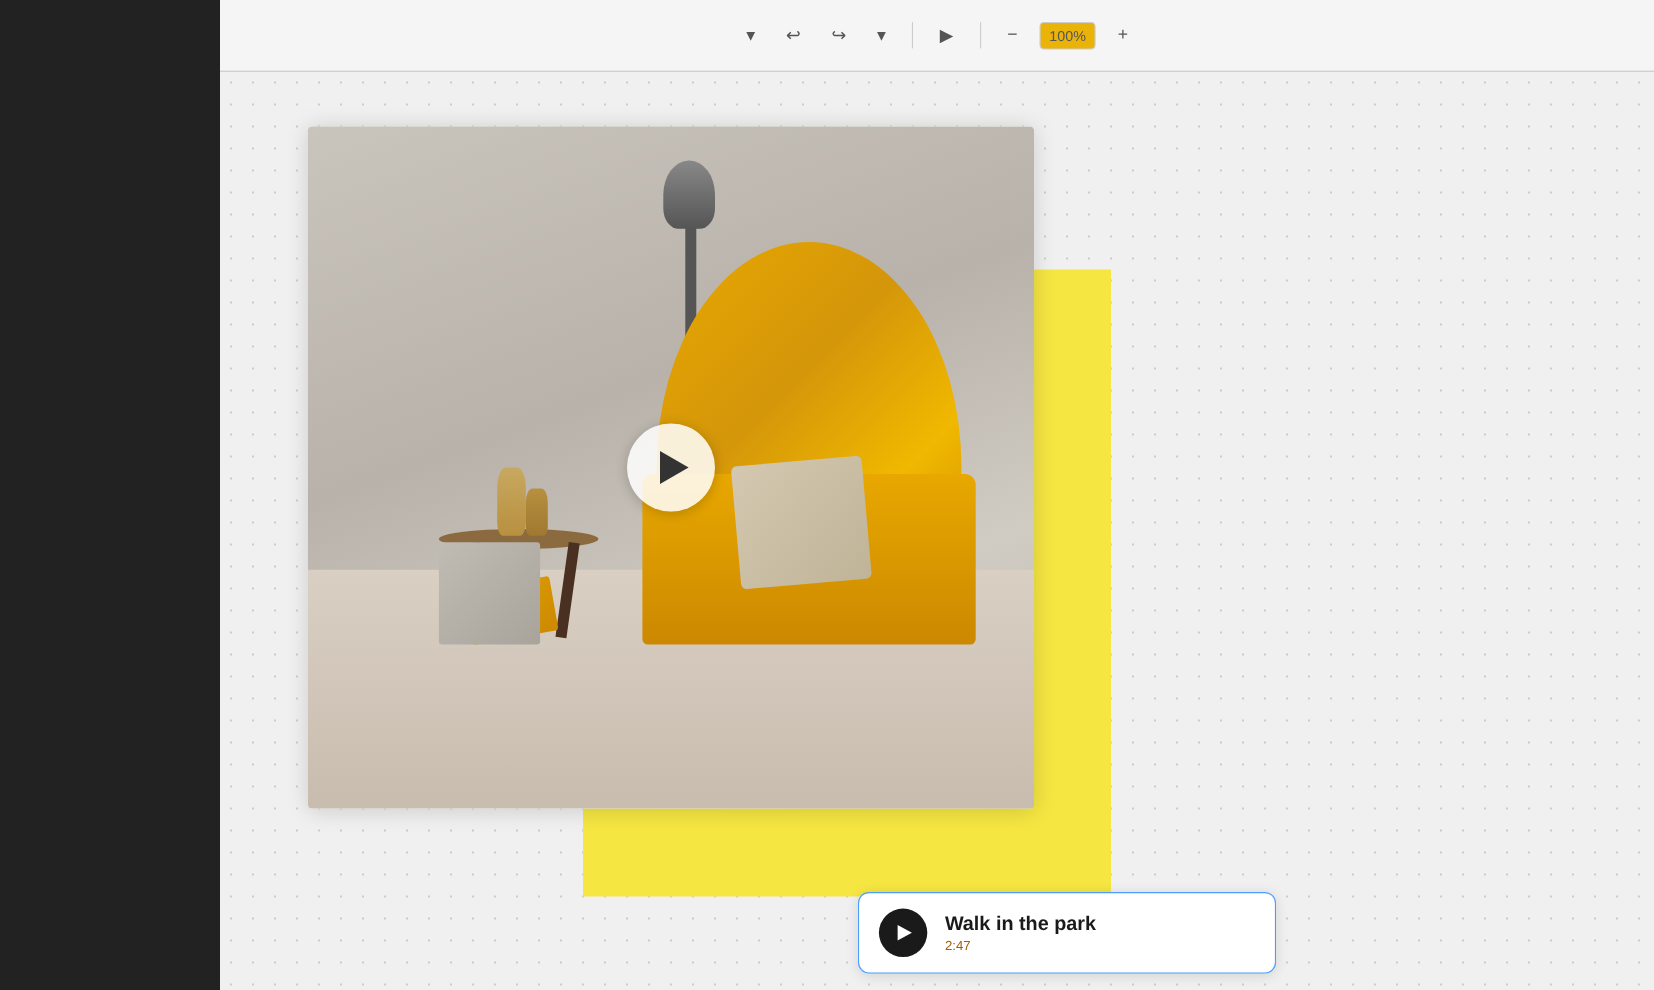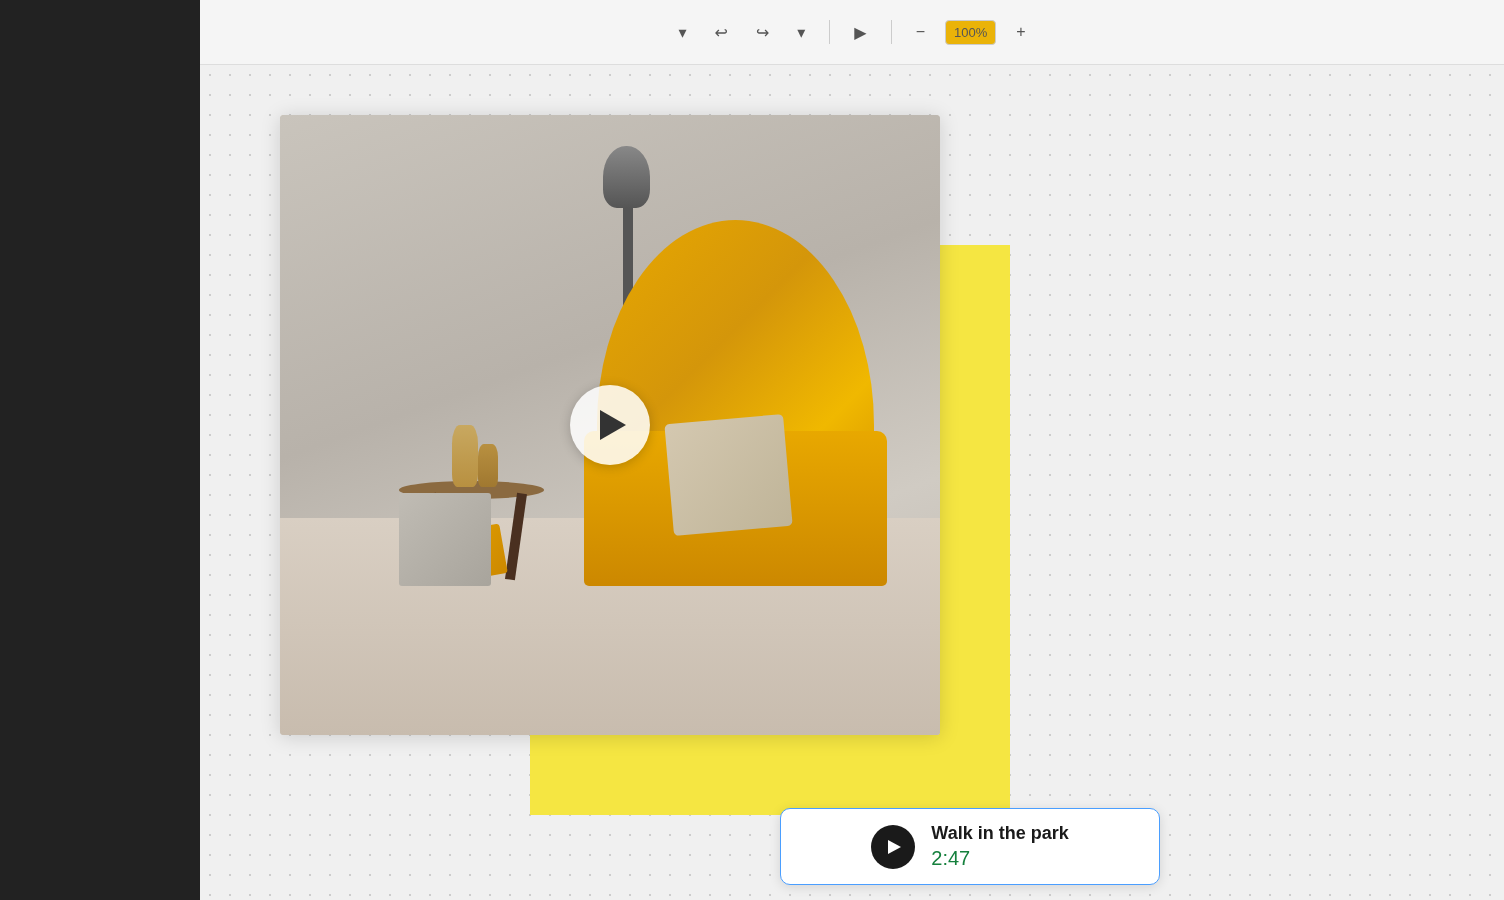--- a/index.html
+++ b/index.html
@@ -319,21 +319,20 @@
       z-index: 5;
       background: white;
       border: 1.5px solid #4a9eff;
       border-radius: 10px;
       display: flex;
       align-items: center;
       padding: 14px 18px;
       gap: 16px;
       box-shadow: 0 2px 12px rgba(0,0,0,0.12);
       min-width: 380px;
-      justify-content: center;
     }
 
     .track-card-1 {
       bottom: -50px;
       right: -180px;
     }
 
     .track-play-btn {
       width: 44px;
       height: 44px;
@@ -361,22 +360,22 @@
       gap: 3px;
     }
 
     .track-title {
       font-size: 18px;
       font-weight: 600;
       color: #1a1a1a;
     }
 
     .track-duration {
-      font-size: 20px;
-      color: #15803d;
+      font-size: 12px;
+      color: #a16207;
     }
   </style>
 </head>
 <body>
 
 <div class="main-canvas">
 
   <div class="left-sidebar"></div>
 
   <div class="toolbar">

